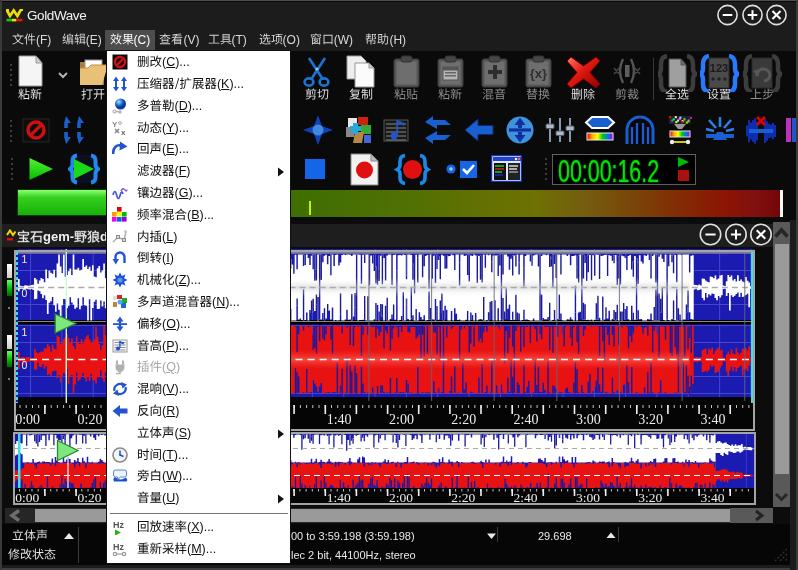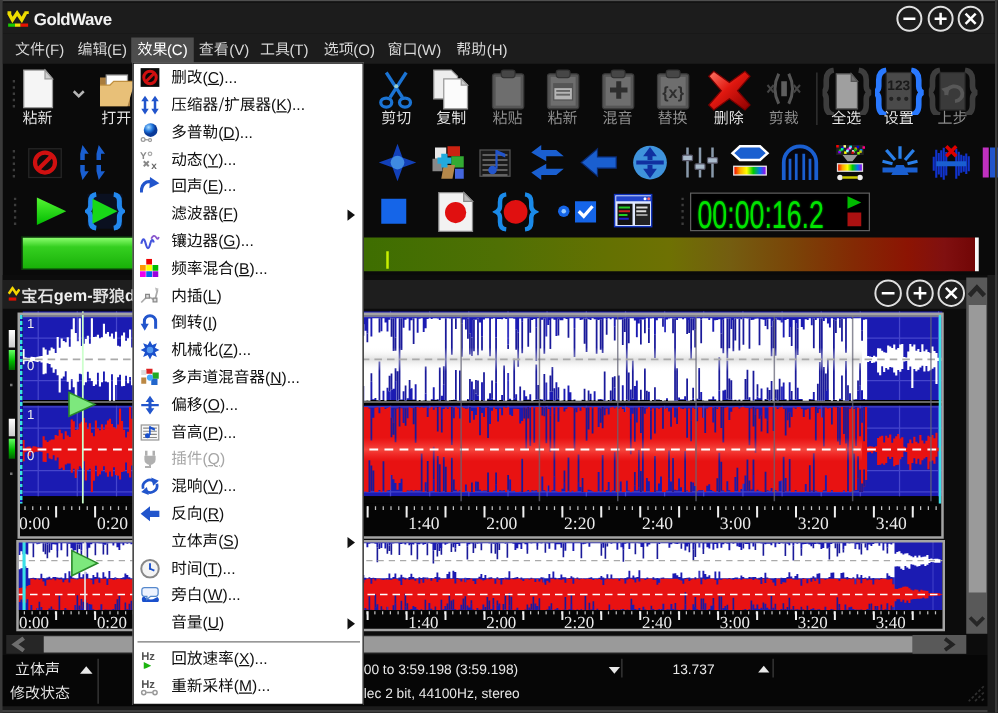--- a/index.html
+++ b/index.html
@@ -12,21 +12,21 @@
     <div class="ab" style="left:0;top:0;width:2px;height:220px;background:#3a3a3a"></div>
     <div class="ab" style="left:0;top:2px;width:798px;height:25px;background:#1c1c1c"></div>
     <div class="ab" style="left:0;top:27px;width:798px;height:24px;background:#1c1c1c"></div>
     <svg class="ab" style="left:5px;top:8px" width="20" height="14" viewBox="0 0 20 14">
 <path d="M2 2.5 L5 8 L8.7 2.5 L12.4 8 L15.4 2.5" stroke="#eedd00" stroke-width="2.7" fill="none"></path>
 <path d="M1 2 h3 M14.5 2 h3.5" stroke="#eedd00" stroke-width="2.2"></path>
 <rect x="1.5" y="10.8" width="5.5" height="2.6" fill="#18c800"></rect>
       <rect x="7" y="10.8" width="4.5" height="2.6" fill="#f0e000"></rect>
       <rect x="11.5" y="10.8" width="6" height="2.6" fill="#e81400"></rect>
 </svg>
-    <div class="ab" style="left:27px;top:8px;font-size:13.5px;font-weight:bold;color:#f2f2f2;letter-spacing:-0.4px">GoldWave</div>
+    <div class="ab" style="left:27px;top:8px;font-size:13.5px;font-weight:normal;color:#f2f2f2;letter-spacing:-0.4px">GoldWave</div>
     <svg class="ab" style="left:712px;top:2px" width="80" height="26" viewBox="0 0 80 26">
       <circle cx="15.500000" cy="13.000000" r="9.600000" fill="none" stroke="#e0e0e0" stroke-width="1.6"></circle>
       <line x1="10.700000" y1="13.000000" x2="20.300000" y2="13.000000" stroke="#fff" stroke-width="2.000000"></line>
       <circle cx="40.500000" cy="13.000000" r="9.600000" fill="none" stroke="#e0e0e0" stroke-width="1.6"></circle>
       <line x1="35.700000" y1="13.000000" x2="45.300000" y2="13.000000" stroke="#fff" stroke-width="2.000000"></line>
       <line x1="40.500000" y1="8.200000" x2="40.500000" y2="17.800000" stroke="#fff" stroke-width="2.000000"></line>
       <circle cx="64.500000" cy="13.000000" r="9.600000" fill="none" stroke="#e0e0e0" stroke-width="1.6"></circle>
       <line x1="60.468000" y1="8.968000" x2="68.532000" y2="17.032000" stroke="#fff" stroke-width="2.000000"></line>
       <line x1="60.468000" y1="17.032000" x2="68.532000" y2="8.968000" stroke="#fff" stroke-width="2.000000"></line>
     </svg>
@@ -972,21 +972,21 @@
           <use href="#g46" x="2000"></use>
           <use href="#g47" x="3000"></use>
         </g>
       </svg></div>
     <div class="ab" style="left:291px;top:530px;font-size:11px;color:#e8e8e8">00 to 3:59.198 (3:59.198)</div>
     <svg class="ab" style="left:486px;top:532px" width="11" height="8" viewBox="0 0 11 8">
       <path d="M1 1.5 L5.5 7 L10 1.5 Z" fill="#e8e8e8"></path>
     </svg>
     <div class="ab" style="left:497px;top:527px;width:1px;height:15px;background:#3c3c3c"></div>
     <div class="ab" style="left:618px;top:527px;width:1px;height:15px;background:#3c3c3c"></div>
-    <div class="ab" style="left:538px;top:530px;font-size:11px;color:#e8e8e8">13.737</div>
+    <div class="ab" style="left:538px;top:530px;font-size:11px;color:#e8e8e8">29.698</div>
     <svg class="ab" style="left:605px;top:531px" width="12" height="9" viewBox="0 0 12 9">
       <path d="M1.5 7 L6 1.5 L10.5 7 Z" fill="#e8e8e8"></path>
     </svg>
     <div class="ab" style="left:291px;top:549px;font-size:11px;color:#e8e8e8">lec 2 bit, 44100Hz, stereo</div>
     <svg class="ab" style="left:773px;top:547px" width="16" height="16" viewBox="0 0 16 16">
       <g stroke="#2f2f2f" stroke-width="1.4" stroke-dasharray="2.2 1.6">
         <line x1="14" y1="2" x2="2" y2="14"></line>
         <line x1="14" y1="7" x2="7" y2="14"></line>
         <line x1="14" y1="12" x2="12" y2="14"></line>
       </g>

